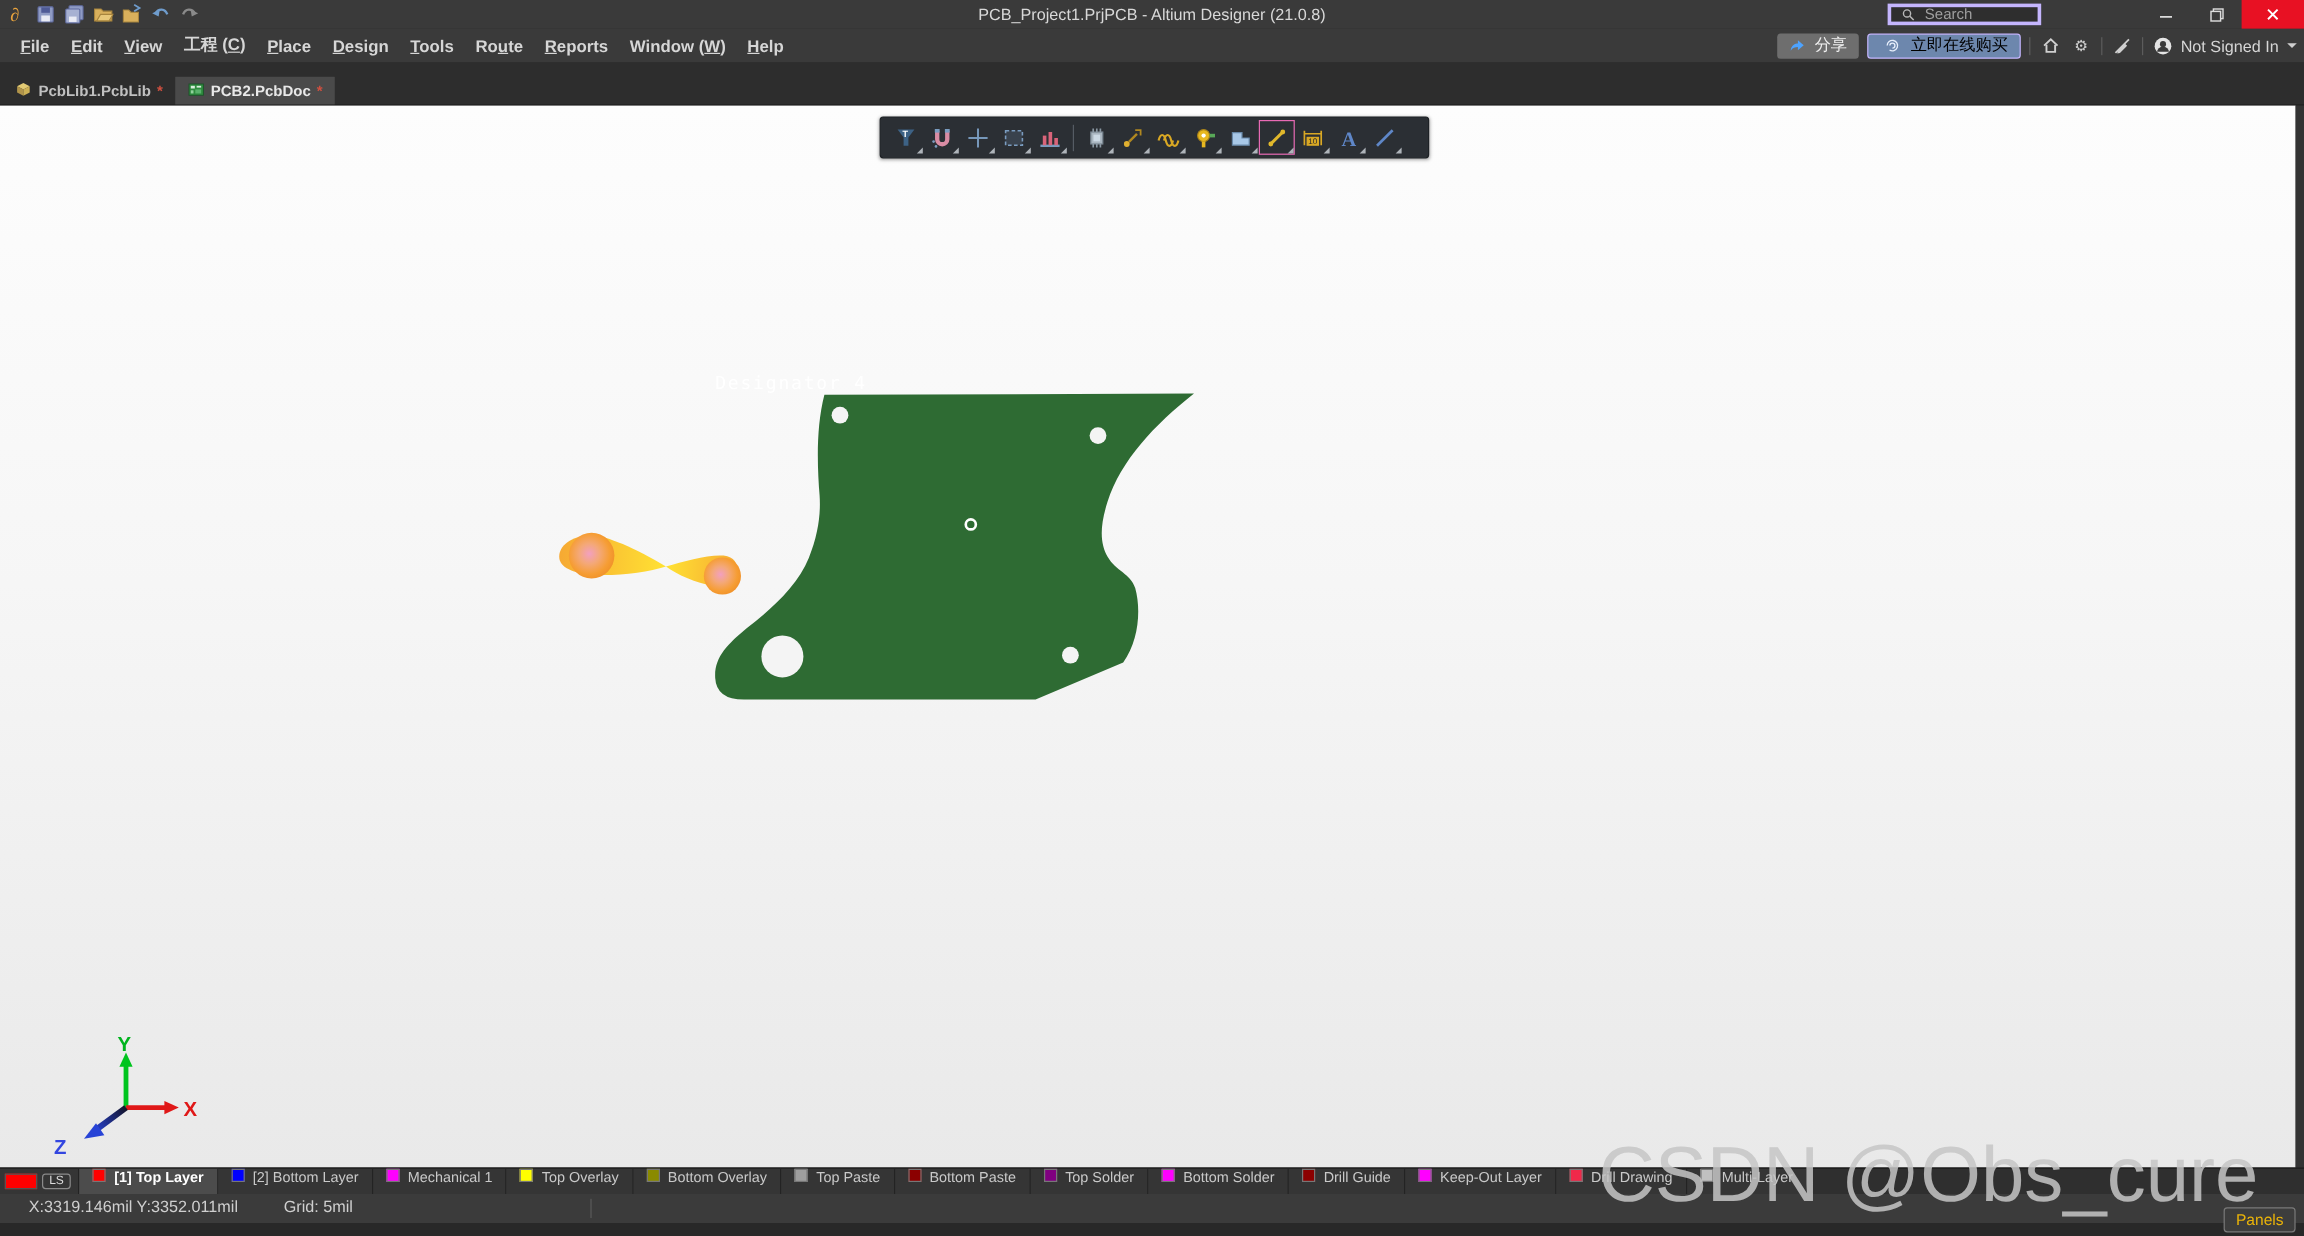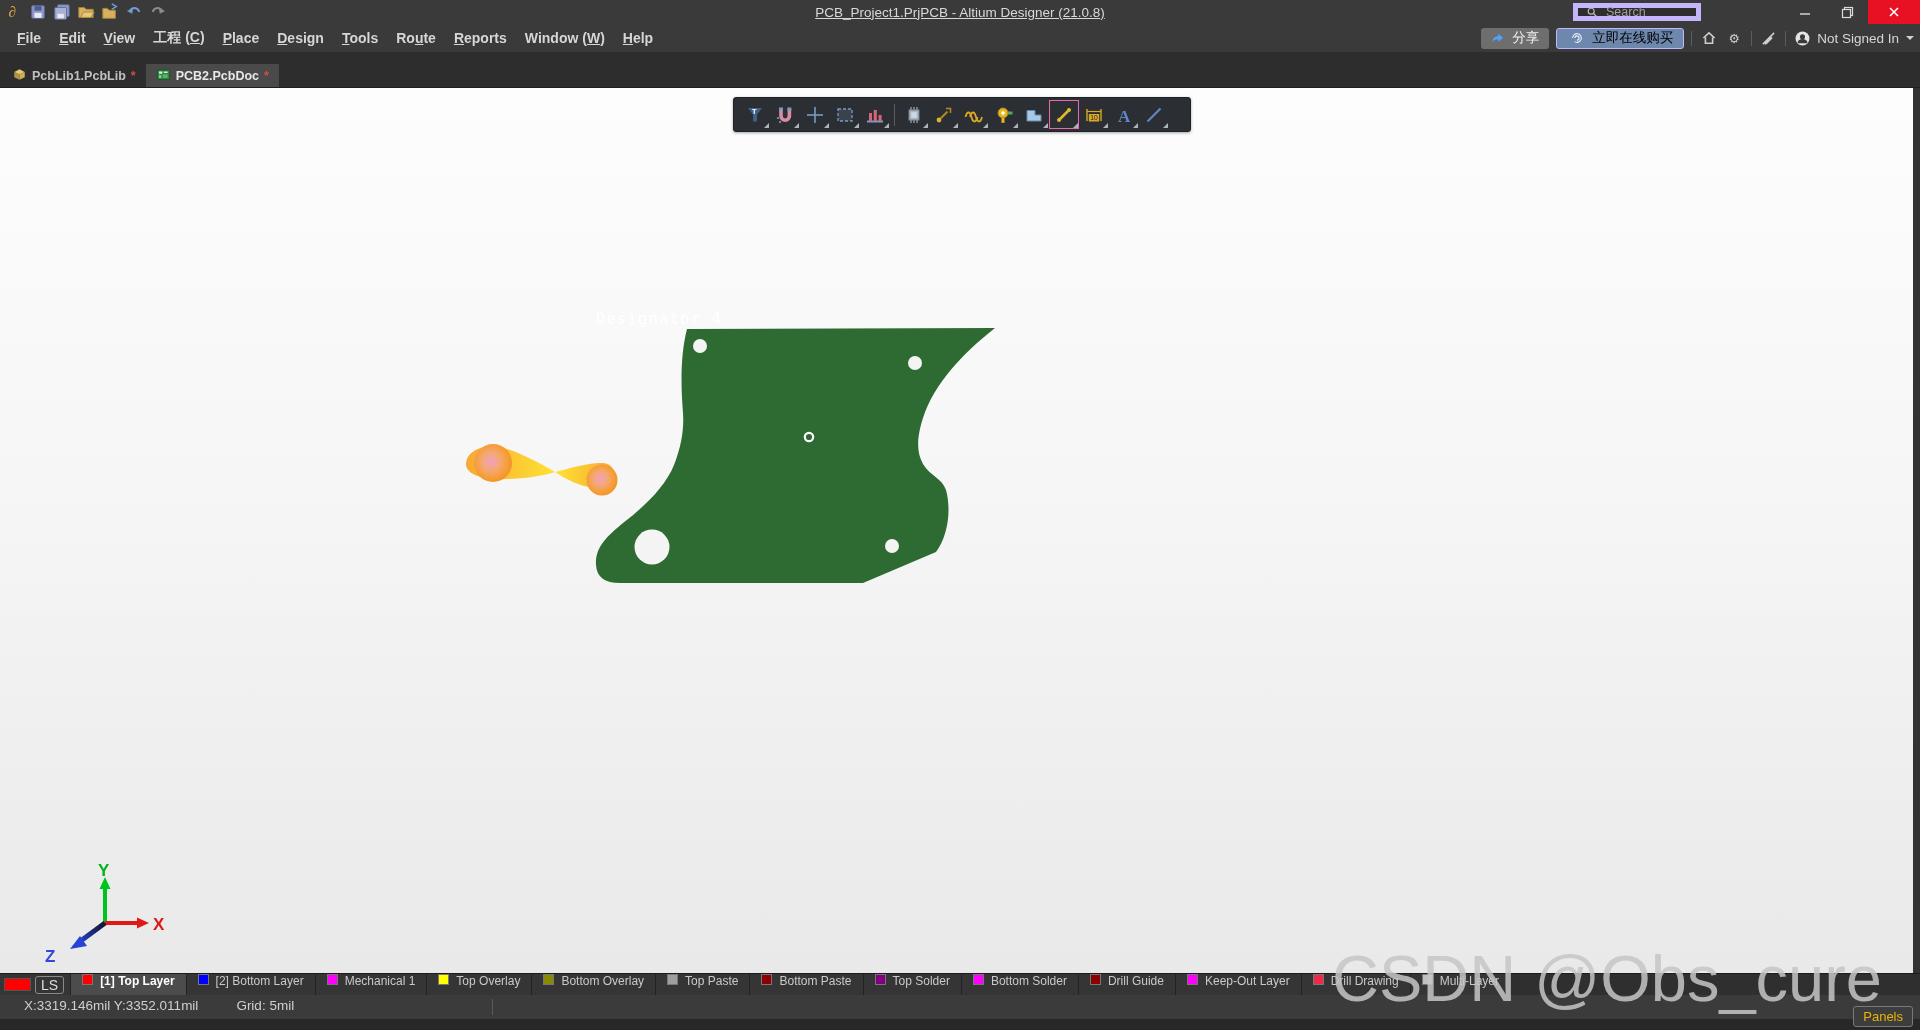--- a/index.html
+++ b/index.html
@@ -6,23 +6,23 @@
   html,body { width:1920px; height:1030px; overflow:hidden; background:#2b2b2b;
               font-family:"Liberation Sans", sans-serif; }
   #app { position:relative; width:1920px; height:1030px; }
 
   
   .titlebar { position:absolute; left:0; top:0; width:1920px; height:24px;
               background:#3a3a3a; display:flex; align-items:center; }
   .qicons { display:flex; align-items:center; gap:5px; padding-left:4px; }
   .qicon { width:19px; height:19px; display:flex; align-items:center; justify-content:center; cursor:default; }
   .title-text { position:absolute; left:0; right:0; top:0; height:24px; display:flex;
-                align-items:center; justify-content:center; color:#d8d8d8; font-size:13.5px; pointer-events:none;text-decoration:underline; }
+                align-items:center; justify-content:center; color:#d8d8d8; font-size:13.5px; pointer-events:none; }
   .searchbox { position:absolute; left:1573px; top:3px; width:128px; height:18px;
-               background:#2e2e2e; border:5px solid #c4b5fd; display:flex; align-items:center;
+               background:#2e2e2e; border:3px solid #c4b5fd; display:flex; align-items:center;
                gap:4px; padding:0 5px; color:#9f9f9f; font-size:12.5px; }
   .winbtns { position:absolute; right:0; top:0; height:24px; display:flex; }
   .winbtn { width:42px; height:24px; display:flex; align-items:center; justify-content:center; color:#dcdcdc; }
   .winbtn.close { width:52px; background:#e81123; color:#fff; }
 
   
   .menubar { position:absolute; left:0; top:24px; width:1920px; height:28px; background:#3a3a3a;
              display:flex; align-items:center; color:#d6d6d6; font-size:14px; }
   .menu-left { display:flex; align-items:center; padding-left:8px; }
   .menu-item { padding:3px 9px; white-space:nowrap;font-weight:bold; }
@@ -61,21 +61,21 @@
   .tool-sep { width:1px; height:22px; background:#555c64; margin:0 4px; }
   .tri { position:absolute; right:1px; bottom:1px; width:0; height:0;
          border-left:5px solid transparent; border-bottom:5px solid #aeb4ba; }
 
   
   .layerbar { position:absolute; left:0; top:973px; width:1920px; height:22px; background:#2f2f2f;
               border-top:1px solid #1c1c1c; display:flex; align-items:stretch; font-size:12px; color:#c9c9c9; }
   .ls-chip { display:flex; align-items:center; gap:4px; padding:0 6px 0 4px; background:#353535;
              border-right:1px solid #232323; }
   .ls-swatch { width:27px; height:13px; background:#f00; border:1px solid #555; }
-  .ls-label { border:1px solid #8a8a8a; border-radius:3px; padding:0 5px; font-size:14px; color:#ddd; }
+  .ls-label { border:1px solid #8a8a8a; border-radius:3px; padding:0 5px; font-size:10px; color:#ddd; }
   .layer-tab { display:flex; align-items:flex-start; gap:7px; padding:0 11px; background:#353535;
                border-right:1px solid #232323; white-space:nowrap; }
   .layer-tab.active { background:#4c4c4c; color:#fff; font-weight:bold; }
   .swatch { width:11px; height:11px; border:1px solid #777; }
 
   
   .statusbar { position:absolute; left:0; top:995px; width:1920px; height:35px;
                background:linear-gradient(180deg,#3b3b3b 0 68%,#282828 68% 100%); color:#cfcfcf; font-size:13.5px; }
   .statusrow { position:absolute; left:24px; top:3px; height:20px; display:flex; align-items:flex-start; gap:38px; }
   .status-sep { position:absolute; left:492px; top:4px; width:1px; height:16px; background:#5a5a5a; }

